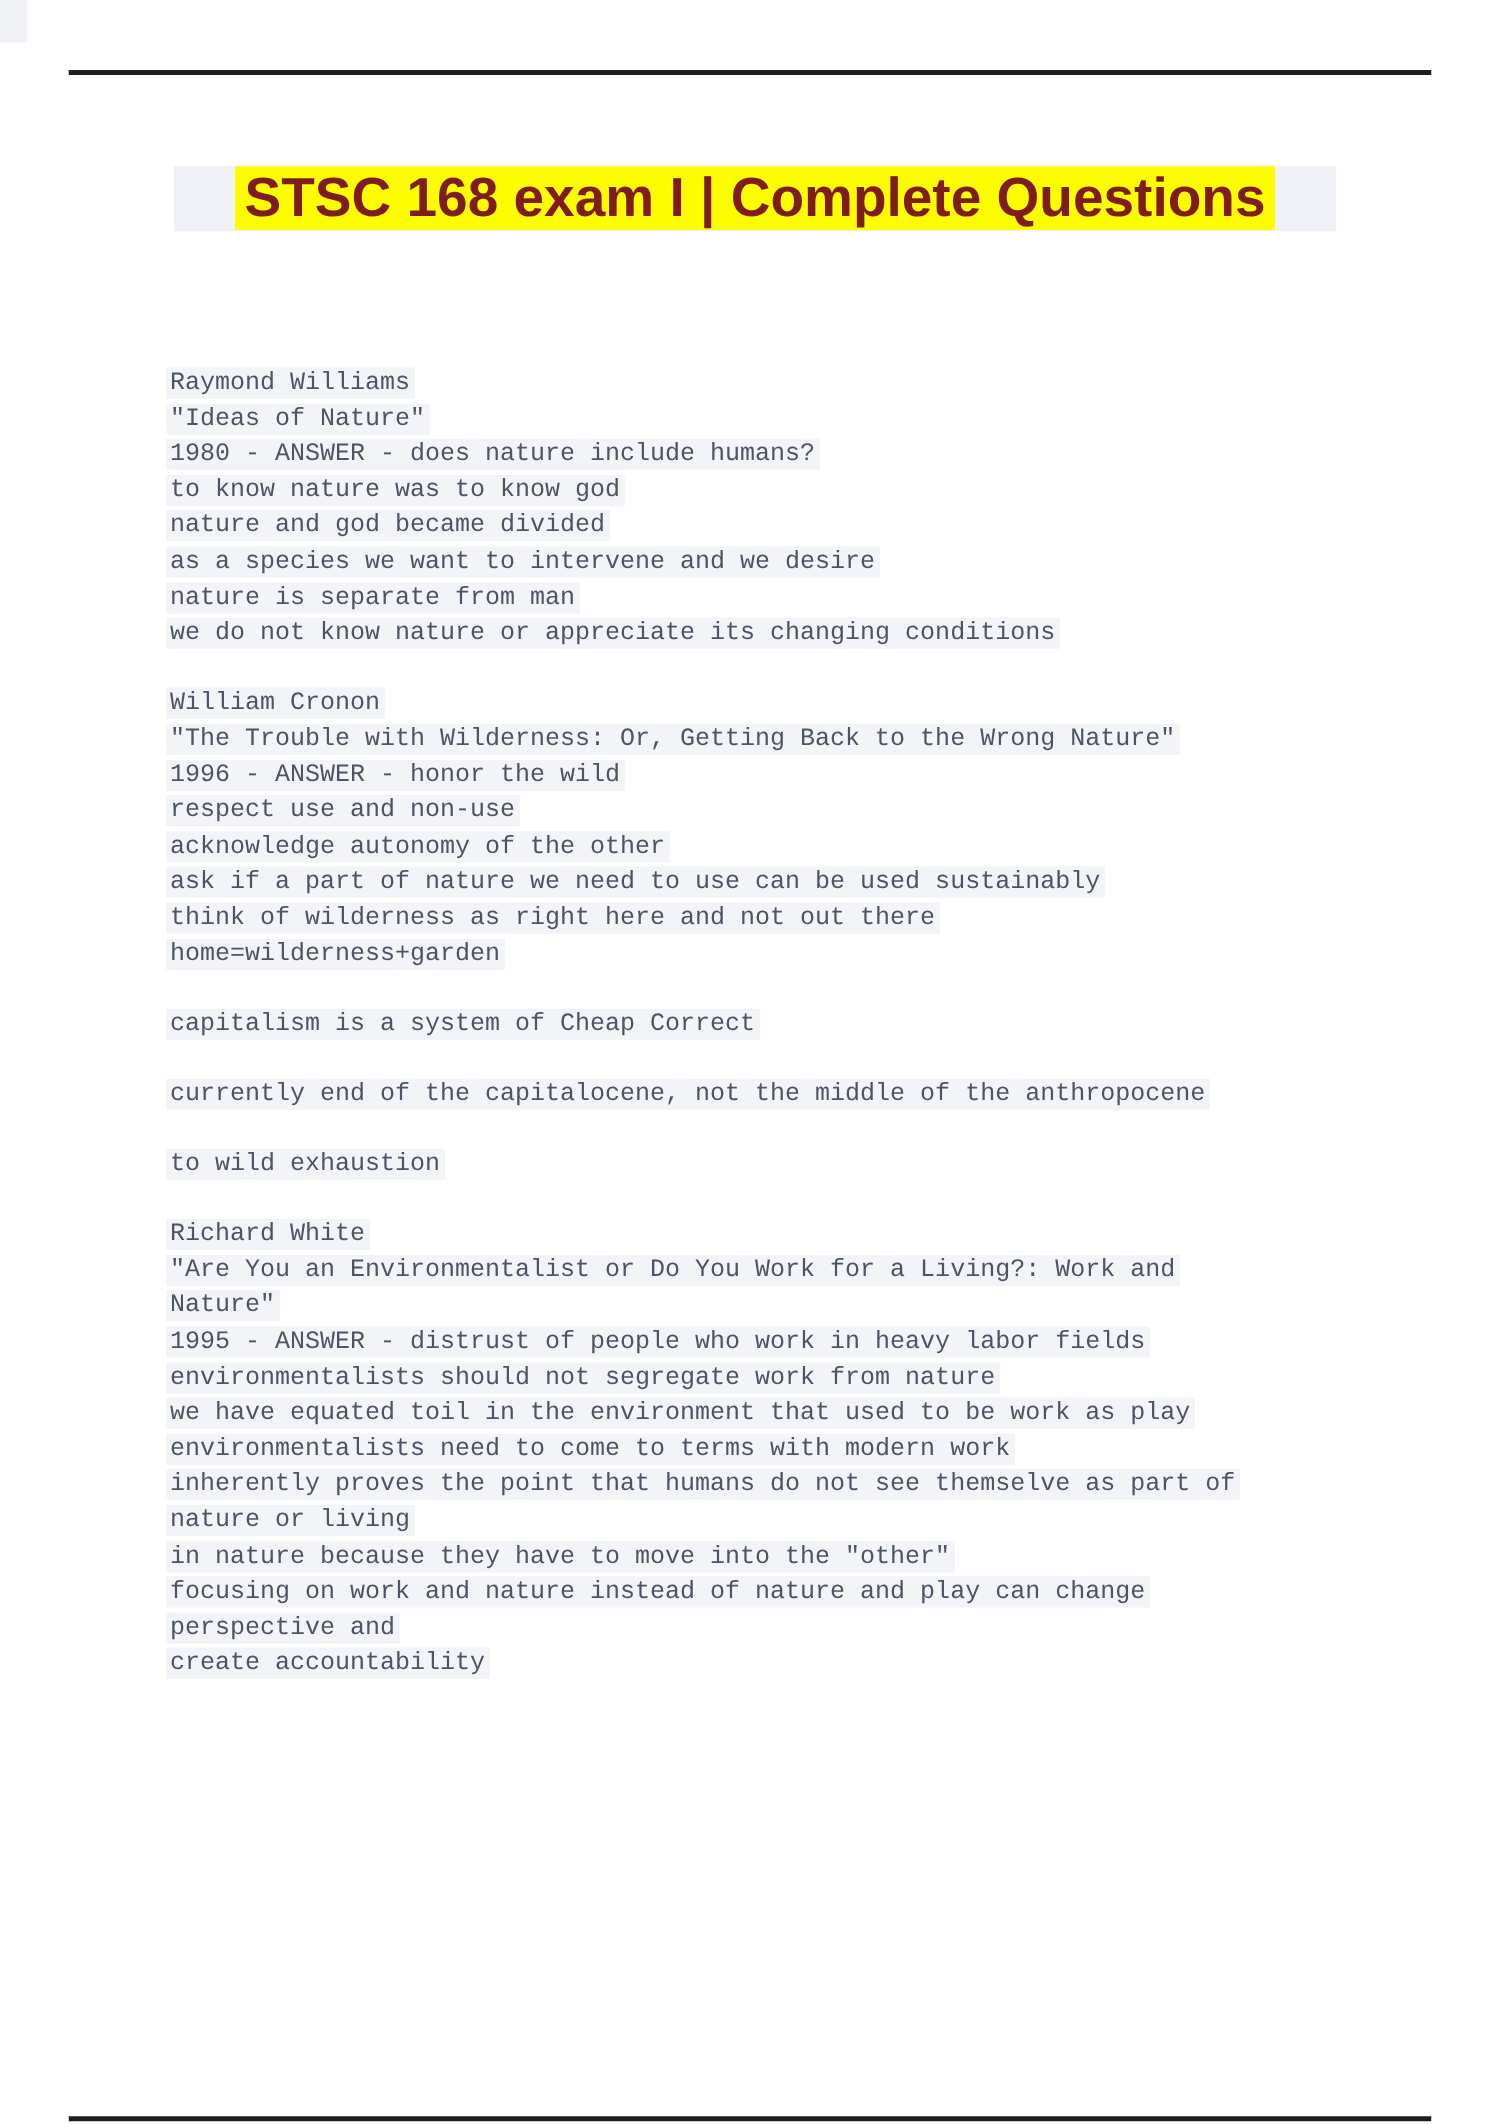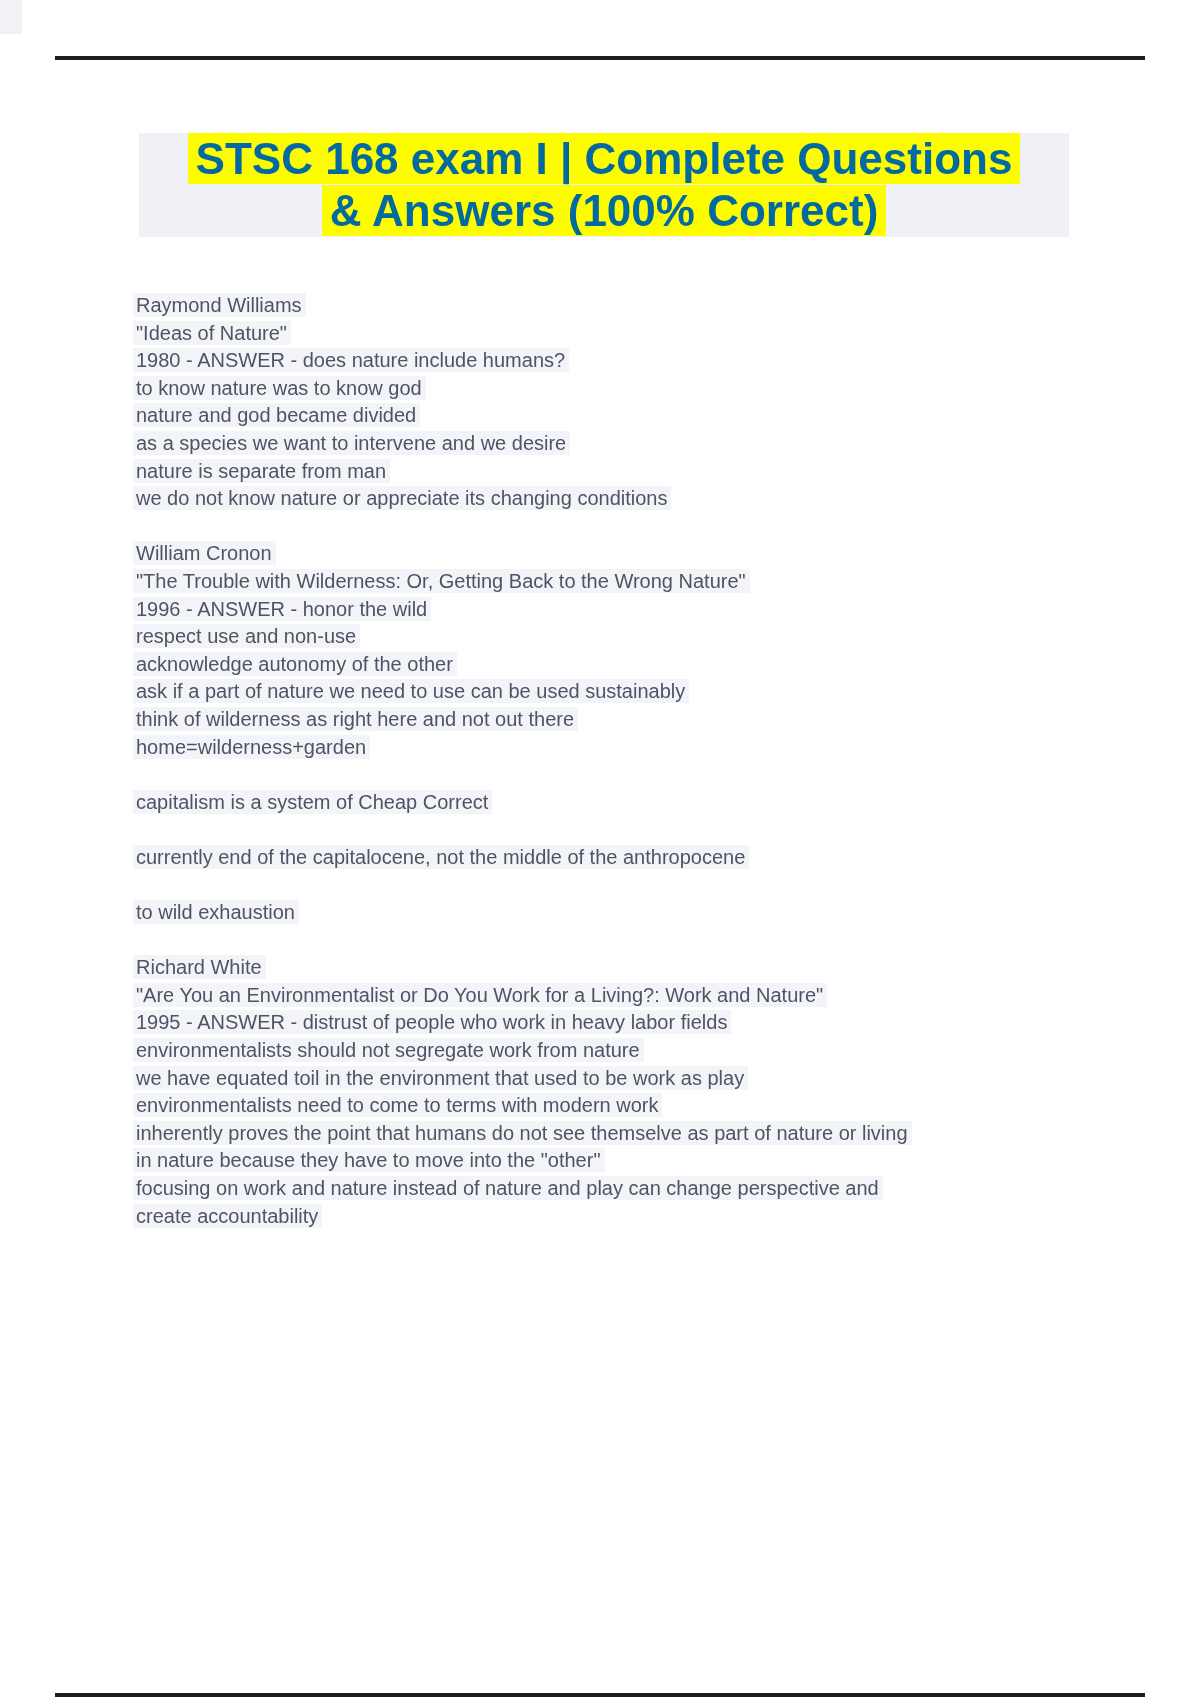--- a/index.html
+++ b/index.html
@@ -35,21 +35,21 @@
     position: absolute;
     left: 139px;
     top: 133px;
     width: 930px;
     margin: 0;
     background: #f0f1f6;
     text-align: center;
     font-size: 44px;
     font-weight: bold;
     line-height: 52px;
-    color: #0369a1;
+    color: #7f1d1d;
     letter-spacing: 0px;
   }
   .title-hl {
     background: #fdfd00;
     padding: 1px 8px;
     -webkit-box-decoration-break: clone;
     box-decoration-break: clone;
   }
 
   .content {
@@ -63,32 +63,33 @@
   }
   .para {
     margin: 0 0 27.6px 0;
   }
   .line-hl {
     background: #f3f4f8;
     padding: 1px 4px 1px 3px;
     margin-left: -3px;
     -webkit-box-decoration-break: clone;
     box-decoration-break: clone;
+    font-family: Liberation Mono, monospace;
   }
 </style>
 </head>
 <body>
 
 <div class="page">
 
   <div class="corner-artifact"></div>
 
   <div class="rule rule-top"></div>
 
-  <h1 class="title-band"><span class="title-hl">STSC 168 exam I | Complete Questions</span><br><span class="title-hl">&amp; Answers (100% Correct)</span></h1>
+  <h1 class="title-band"><span class="title-hl">STSC 168 exam I | Complete Questions</span><br></h1>
 
   <div class="content">
       <p class="para"><span class="line-hl">Raymond Williams</span><br><span class="line-hl">"Ideas of Nature"</span><br><span class="line-hl">1980 - ANSWER - does nature include humans?</span><br><span class="line-hl">to know nature was to know god</span><br><span class="line-hl">nature and god became divided</span><br><span class="line-hl">as a species we want to intervene and we desire</span><br><span class="line-hl">nature is separate from man</span><br><span class="line-hl">we do not know nature or appreciate its changing conditions</span></p>
       <p class="para"><span class="line-hl">William Cronon</span><br><span class="line-hl">"The Trouble with Wilderness: Or, Getting Back to the Wrong Nature"</span><br><span class="line-hl">1996 - ANSWER - honor the wild</span><br><span class="line-hl">respect use and non-use</span><br><span class="line-hl">acknowledge autonomy of the other</span><br><span class="line-hl">ask if a part of nature we need to use can be used sustainably</span><br><span class="line-hl">think of wilderness as right here and not out there</span><br><span class="line-hl">home=wilderness+garden</span></p>
       <p class="para"><span class="line-hl">capitalism is a system of Cheap Correct</span></p>
       <p class="para"><span class="line-hl">currently end of the capitalocene, not the middle of the anthropocene</span><br><br><span class="line-hl">to wild exhaustion</span></p>
       <p class="para"><span class="line-hl">Richard White</span><br><span class="line-hl">"Are You an Environmentalist or Do You Work for a Living?: Work and Nature"</span><br><span class="line-hl">1995 - ANSWER - distrust of people who work in heavy labor fields</span><br><span class="line-hl">environmentalists should not segregate work from nature</span><br><span class="line-hl">we have equated toil in the environment that used to be work as play</span><br><span class="line-hl">environmentalists need to come to terms with modern work</span><br><span class="line-hl">inherently proves the point that humans do not see themselve as part of nature or living</span><br><span class="line-hl">in nature because they have to move into the "other"</span><br><span class="line-hl">focusing on work and nature instead of nature and play can change perspective and</span><br><span class="line-hl">create accountability</span></p>
     </div>
 
   <div class="rule rule-bottom"></div>

